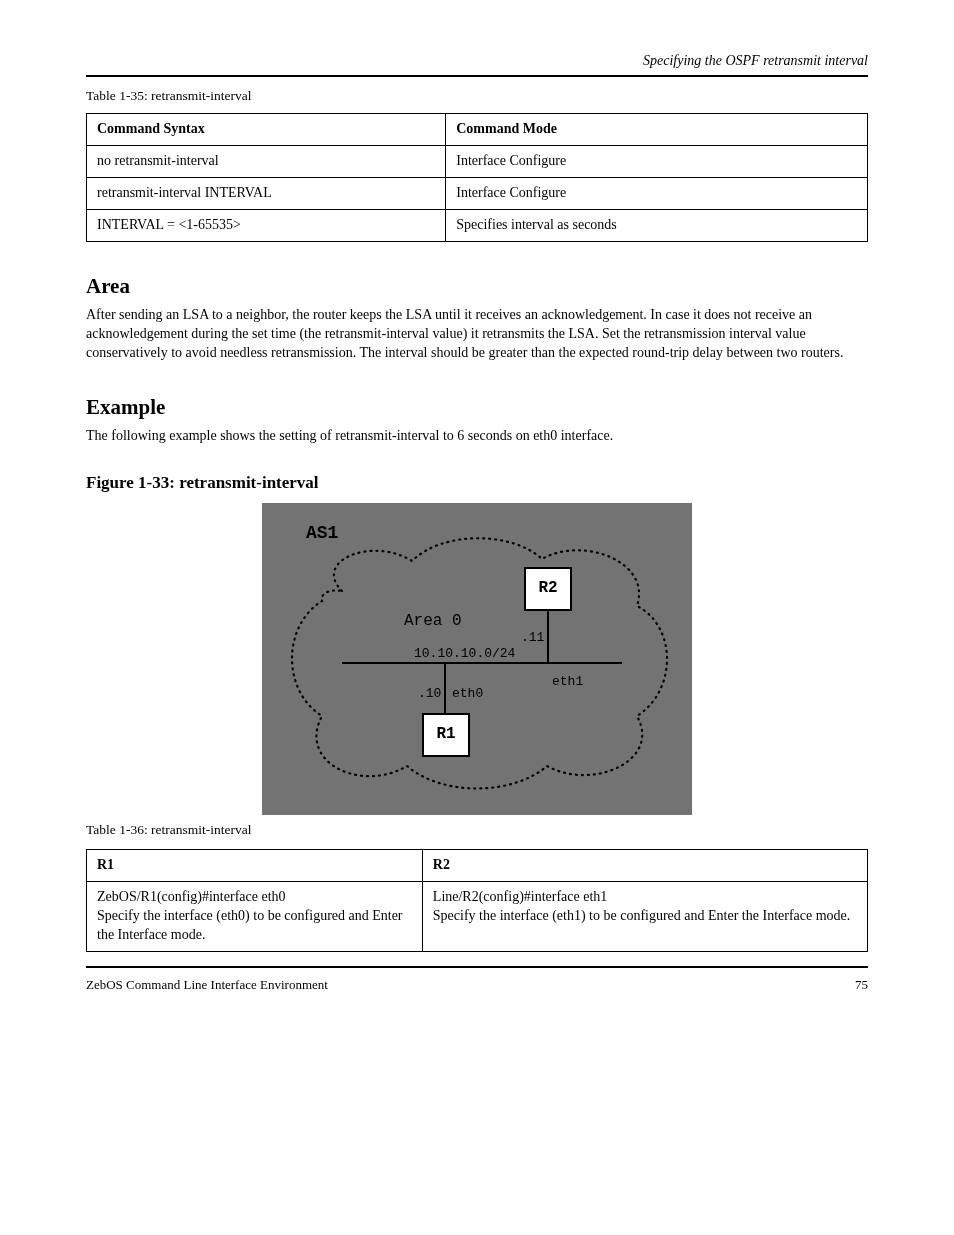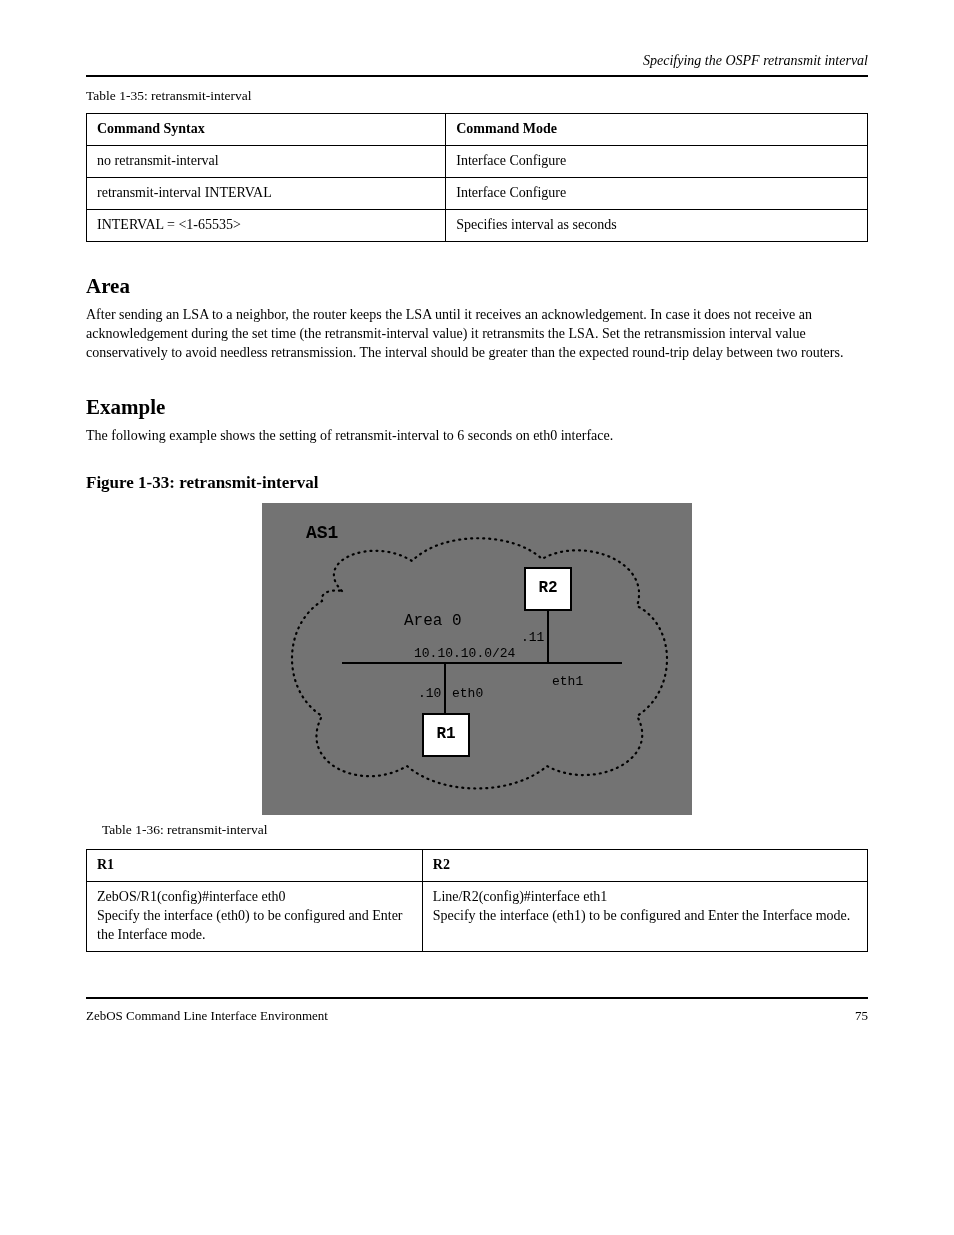--- a/index.html
+++ b/index.html
@@ -77,27 +77,27 @@
   .fig-inner {
     display: block;
     margin: 0 auto;
     width: 430px;
     height: 312px;
     background: #737373;
     position: relative;
   }
   .fig-caption {
     font-size: 13.5px;
-    margin: 6px 0 10px 16px;
+    margin: 6px 0 10px 0;
   }
   .footer {
     position: absolute;
     left: 86px;
     right: 86px;
-    bottom: 23px;
+    bottom: 54px;
   }
   .footer-row {
     display: flex;
     justify-content: space-between;
     font-size: 13px;
   }
   
   .as-label {
     position: absolute;
     left: 44px;

